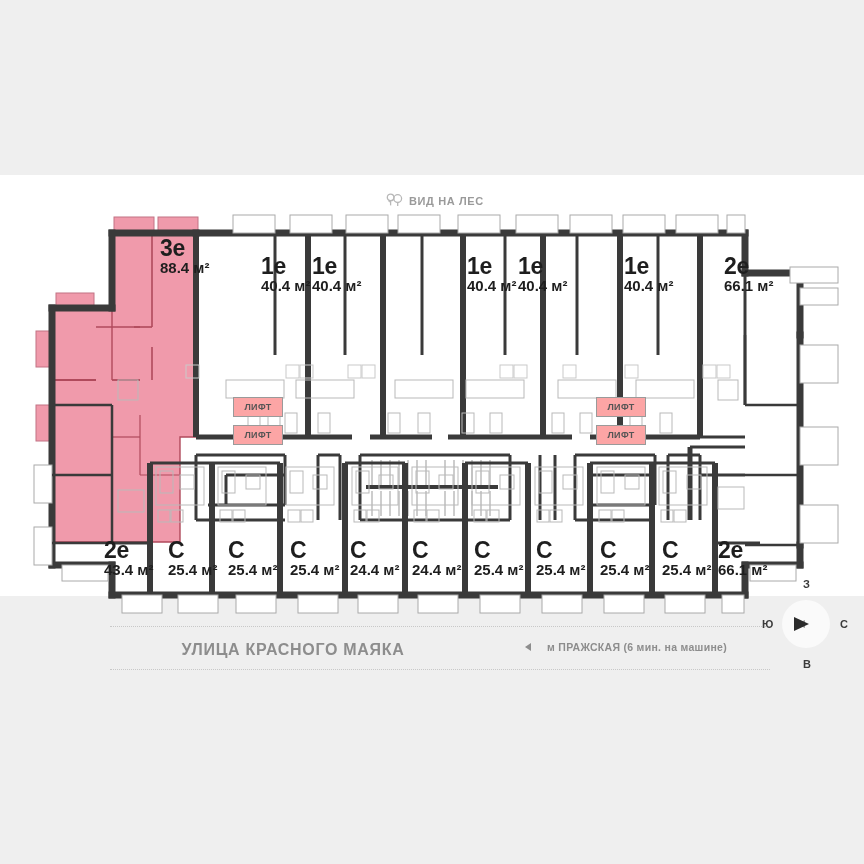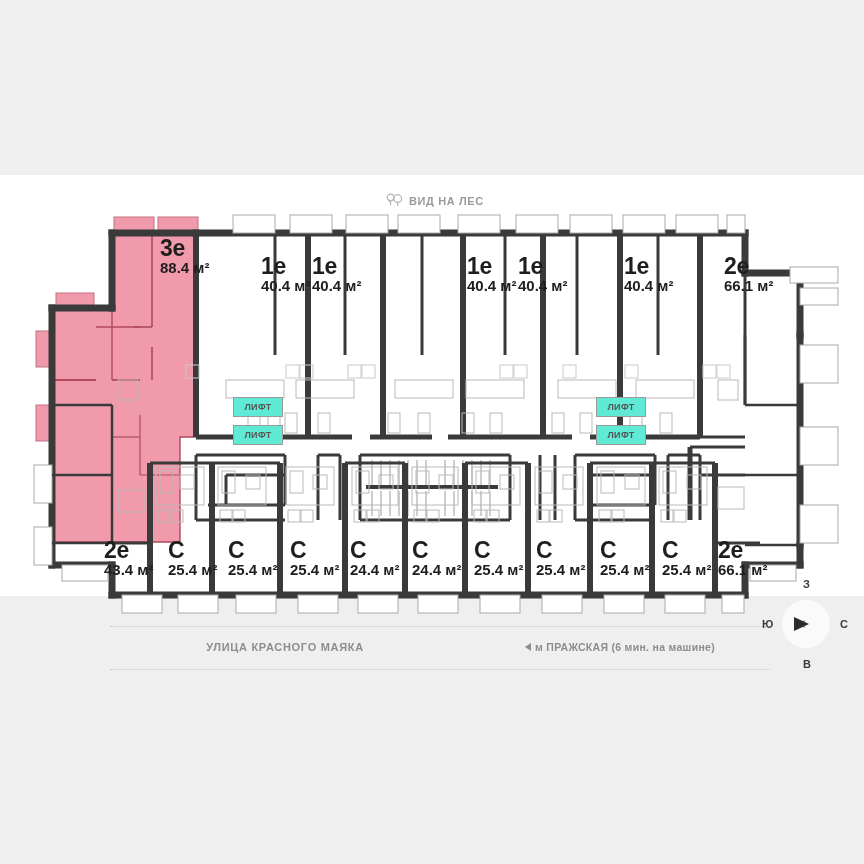--- a/index.html
+++ b/index.html
@@ -17,27 +17,27 @@
   .vp-label{
     position:absolute;display:flex;align-items:center;gap:6px;
     color:#9a9a9a;font-size:11px;font-weight:bold;letter-spacing:.6px;
   }
   .cap-row{
     position:absolute;left:110px;top:626px;width:660px;height:42px;
     border-top:1px dotted #c8c8c8;border-bottom:1px dotted #c8c8c8;
     display:flex;align-items:center;
   }
   .cap-street{
-    position:absolute;left:140px;top:641px;width:290px;text-align:center;
-    color:#8d8d8d;font-size:11px;font-weight:bold;letter-spacing:.7px;
+    position:absolute;left:148px;top:641px;width:290px;text-align:center;
+    color:#8d8d8d;font-size:16px;font-weight:bold;letter-spacing:.7px;
   }
   .cap-metro{
     position:absolute;left:525px;top:641px;width:230px;
     color:#8d8d8d;font-size:10.5px;font-weight:bold;letter-spacing:.3px;
-    display:flex;align-items:center;gap:4px;
+    display:flex;align-items:center;gap:16px;
   }
   .cap-metro .tri{
     width:0;height:0;border-top:4px solid transparent;border-bottom:4px solid transparent;
     border-right:6px solid #8d8d8d;flex:0 0 auto;
   }
   .compass{
     position:absolute;left:782px;top:600px;width:48px;height:48px;
     border-radius:50%;background:#fafafa;
   }
   .compass .arrow{
@@ -52,21 +52,21 @@
   }
   .cdir{position:absolute;color:#3a3a3a;font-size:11px;font-weight:bold;}
   #c-n{left:803px;top:578px;}
   #c-s{left:762px;top:618px;}
   #c-e{left:840px;top:618px;}
   #c-w{left:803px;top:658px;}
   .apt-label{position:absolute;text-align:left;pointer-events:none;}
   .apt-label .t{display:block;color:#1e1e1e;font-size:23px;font-weight:bold;line-height:23px;letter-spacing:-.3px;}
   .apt-label .a{display:block;color:#1e1e1e;font-size:15px;font-weight:bold;line-height:15px;}
   .lift{
-    position:absolute;border:1px solid #9a9a9a;background:#5eead4;
+    position:absolute;border:1px solid #9a9a9a;background:#fca5a5;
     display:flex;align-items:center;justify-content:center;
     color:#555;font-size:9px;font-weight:bold;letter-spacing:.4px;
   }
 </style>
 </head>
 <body>
 
 <div id="card">
 
   <div class="vp-label" style="left:386px;top:18px;">

